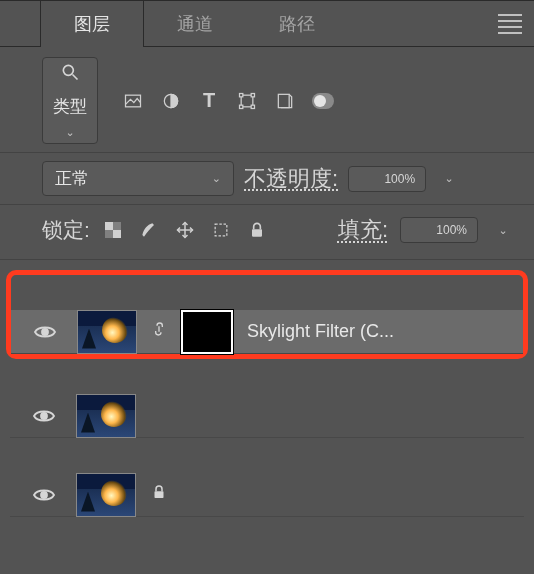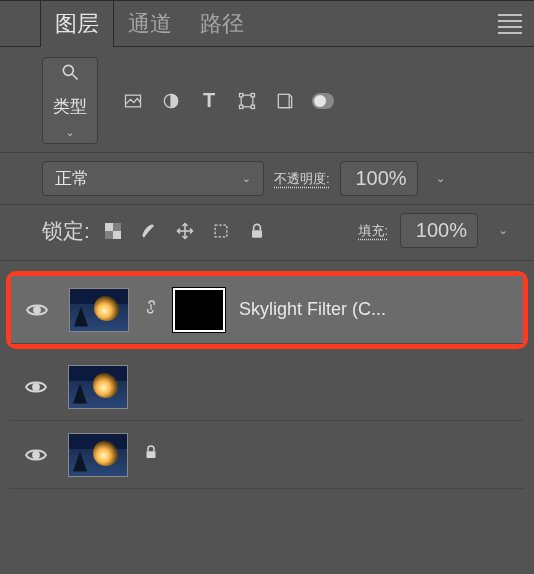--- a/index.html
+++ b/index.html
@@ -30,25 +30,25 @@
     border-top: 1px solid #2a2a2a;
   }
   .tabs {
     display: flex;
     align-items: center;
     border-bottom: 1px solid #2a2a2a;
     height: 46px;
     padding-left: 40px;
   }
   .tab {
-    padding: 0 14px;
+    padding: 0 33px;
     height: 100%;
     display: flex;
     align-items: center;
-    font-size: 22px;
+    font-size: 18px;
     color: #a5a5a5;
     cursor: pointer;
   }
   .tab.active {
     background: #535353;
     color: #e5e5e5;
     border-left: 1px solid #2a2a2a;
     border-right: 1px solid #2a2a2a;
     position: relative;
   }
@@ -102,63 +102,64 @@
     display: flex;
     align-items: center;
     padding: 8px 18px 8px 42px;
     gap: 10px;
     border-bottom: 1px solid #434343;
   }
   .blend-select {
     display: flex;
     align-items: center;
     justify-content: space-between;
-    width: 222px;
+    width: 192px;
     background: #5a5a5a;
     border: 1px solid #3b3b3b;
     border-radius: 4px;
     padding: 5px 12px;
     font-size: 17px;
     color: #e5e5e5;
     cursor: pointer;
   }
-  .label { font-size: 13px; color: #d6d6d6; text-decoration: underline dotted; text-underline-offset: 4px; }
+  .label { font-size: 22px; color: #d6d6d6; text-decoration: underline dotted; text-underline-offset: 4px; }
   .pct-box {
     display: flex;
     align-items: center;
     justify-content: flex-end;
     width: 78px;
     background: #5a5a5a;
     border: 1px solid #3b3b3b;
     border-radius: 4px;
     padding: 5px 10px;
-    font-size: 20px;
+    font-size: 12px;
   }
   .mini-chev {
     width: 26px; height: 34px;
     display: flex; align-items: center; justify-content: center;
     font-size: 11px; color: #c0c0c0;
     cursor: pointer;
   }
   .lock-row {
     display: flex;
     align-items: center;
     padding: 8px 18px 12px 42px;
     gap: 12px;
     border-bottom: 1px solid #434343;
   }
   .lockicons { display: flex; gap: 14px; align-items: center; }
   .layers { padding: 10px 10px 0 10px; }
   .layer {
     display: flex;
     align-items: center;
-    height: 68px;
-    padding: 0 12px 0 8px;
+    height: 44px;
+    padding: 0 12px 0 16px;
     gap: 14px;
     border-bottom: 1px solid #484848;
+    margin-top: 35px;
   }
   .layer.selected {
     background: #6b6b6b;
   }
   .highlight-wrap {
     border: 5px solid #ff3b1f;
     border-radius: 10px;
     margin: 0 -4px 4px -4px;
   }
   .eye {

